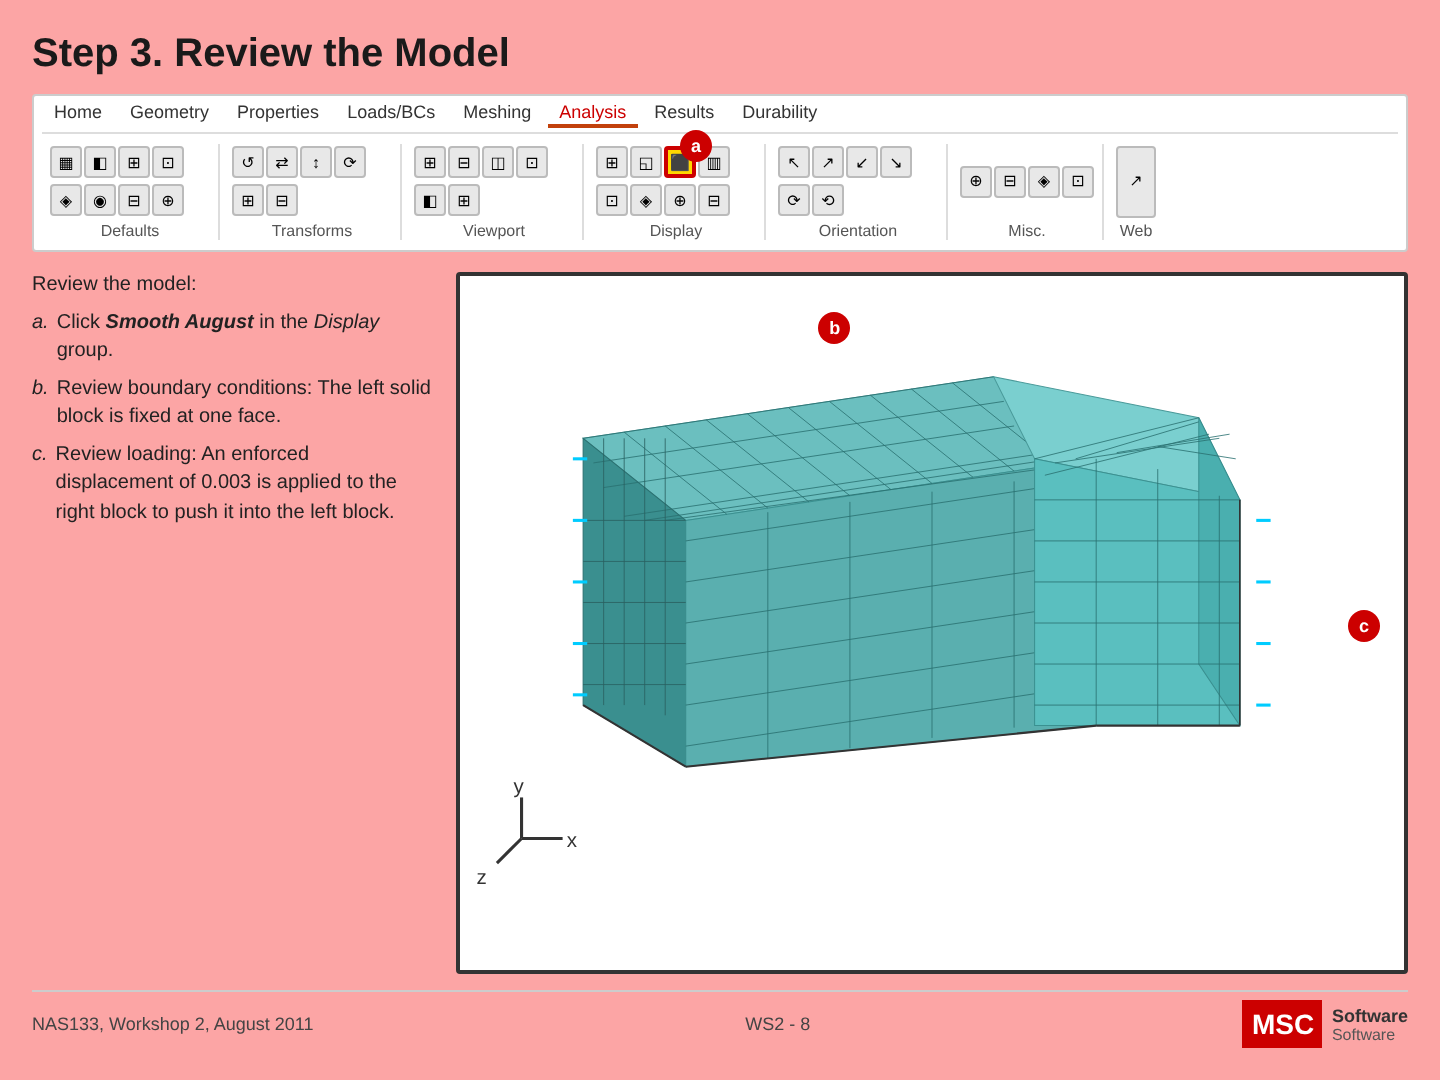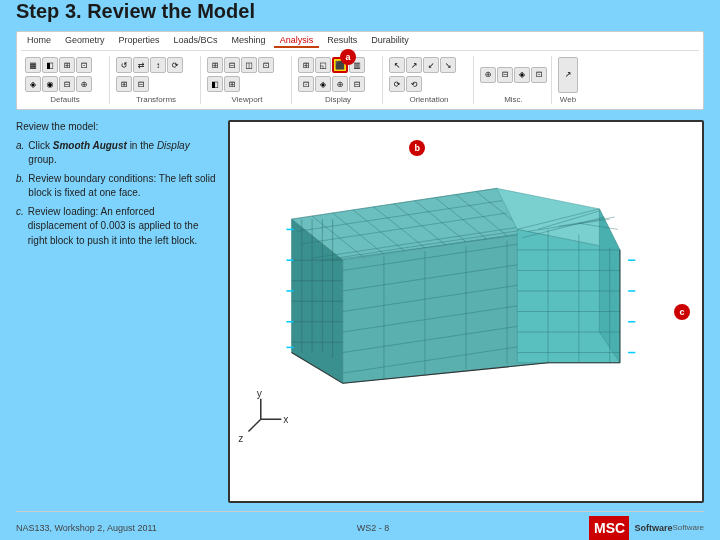--- a/index.html
+++ b/index.html
@@ -7,22 +7,22 @@
       width: 720px;
       height: 540px;
       background: #f0f0f0;
       font-family: Arial, sans-serif;
       font-size: 11px;
       overflow: hidden;
     }
     .page {
       width: 720px;
       height: 540px;
-      background: #7dd3fc;
-      padding: 0 16px;
+      background: #fca5a5;
+      padding: 16px 16px;
       display: flex;
       flex-direction: column;
     }
     .page-title {
       font-size: 20px;
       font-weight: bold;
       color: #1a1a1a;
       margin-bottom: 8px;
     }
     
@@ -458,20 +458,20 @@
     <div class="footer-left">
       <div>NAS133, Workshop 2, August 2011</div>
     </div>
     <div class="footer-center">WS2 - 8</div>
     <div class="footer-right">
       <div class="msc-logo">
         <svg width="40" height="24" viewBox="0 0 40 24">
           <polygon points="0,0 40,0 40,24 0,24" fill="#cc0000"></polygon>
           <text x="5" y="17" font-size="14" font-weight="bold" fill="white">MSC</text>
         </svg>
-        <div style="display:flex;flex-direction:row;margin-left:2px;">
+        <div style="display:flex;flex-direction:column;margin-left:2px;">
           <span style="font-size:9px;font-weight:bold;color:#333;">Software</span>
           <span style="font-size:8px;color:#555;">Software</span>
         </div>
       </div>
     </div>
   </div>
 </div>
 
 </body></html>

